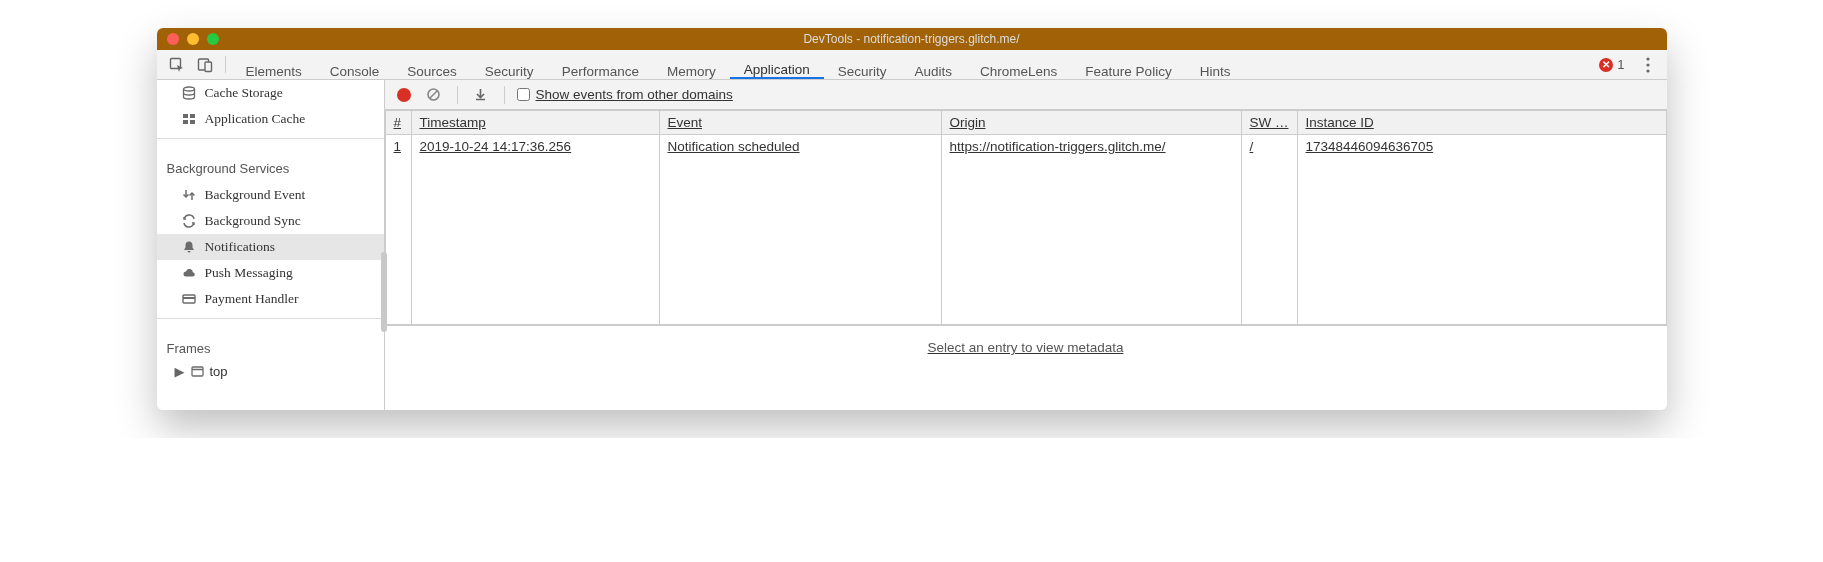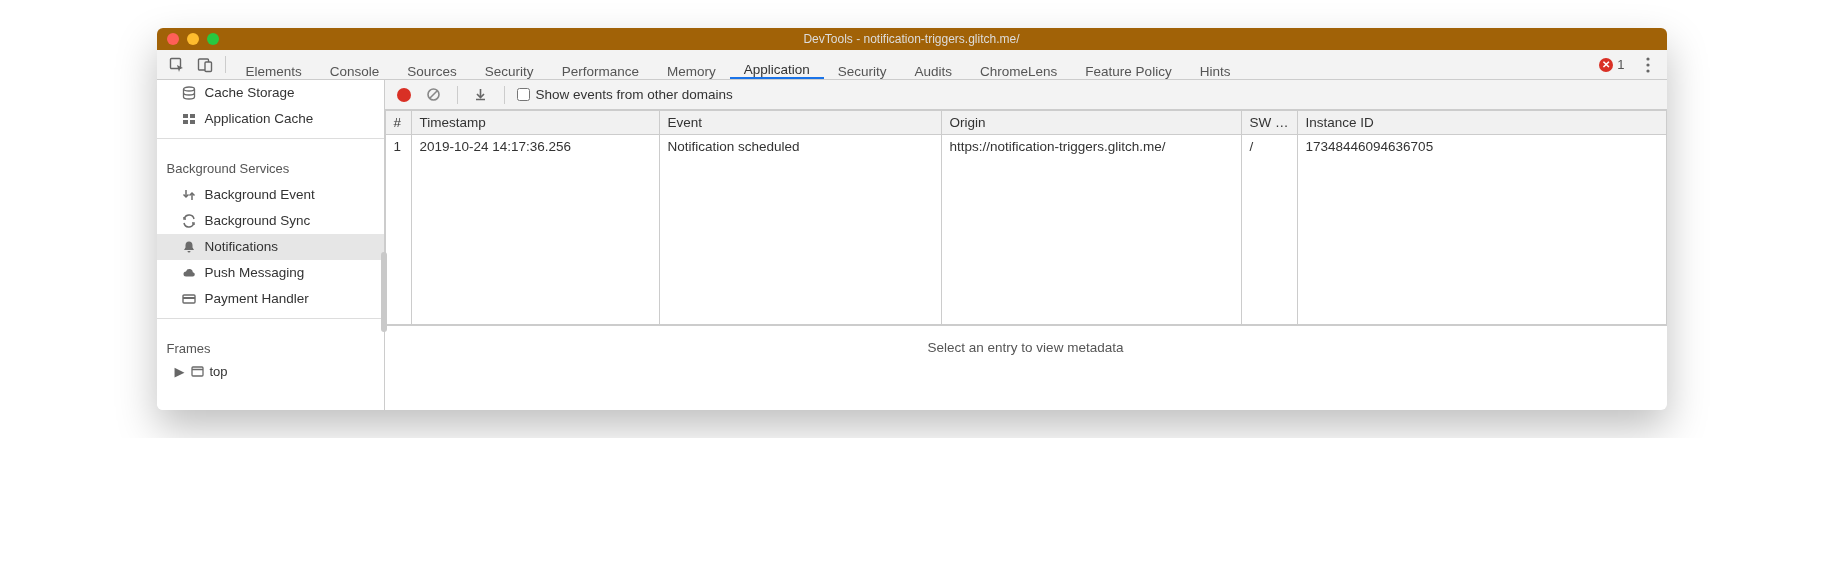--- a/index.html
+++ b/index.html
@@ -88,33 +88,33 @@
   }
   .side-items { }
   .side-item {
     display:flex; align-items:center;
     padding: 4px 10px 4px 28px;
     gap: 8px;
     color:#333;
     font-size: 13.5px;
     line-height: 18px;
   }
-  .side-item.indent { padding-left: 24px; }
+  .side-item.indent { padding-left: 24px; font-family: Liberation Serif, serif; }
   .side-item.selected {
     background:#e6e6e6;
   }
   .side-item .icon { width:16px; display:flex; justify-content:center; color:#6b6b6b; }
   .side-hr { height:1px; background:#ddd; margin: 6px 0; }
   .frames-item { display:flex; align-items:center; gap:6px; padding: 2px 10px 2px 18px; color:#333;}
   .scroll-handle {
     position:absolute; right:-3px; top:172px; width:6px; height:80px;
     background:#c9c9c9; border-radius:3px;
   }
   
-  .content { flex:1; display:flex; flex-direction:column; }
+  .content { flex:1; display:flex; flex-direction:column;text-decoration:underline; }
   .toolbar {
     height: 30px;
     border-bottom: 1px solid #ccc;
     display:flex; align-items:center;
     padding: 0 8px;
     gap: 8px;
     background:#f3f3f3;
   }
   .toolbar .tbtn {
     width:22px; height:22px; display:flex; align-items:center; justify-content:center;

